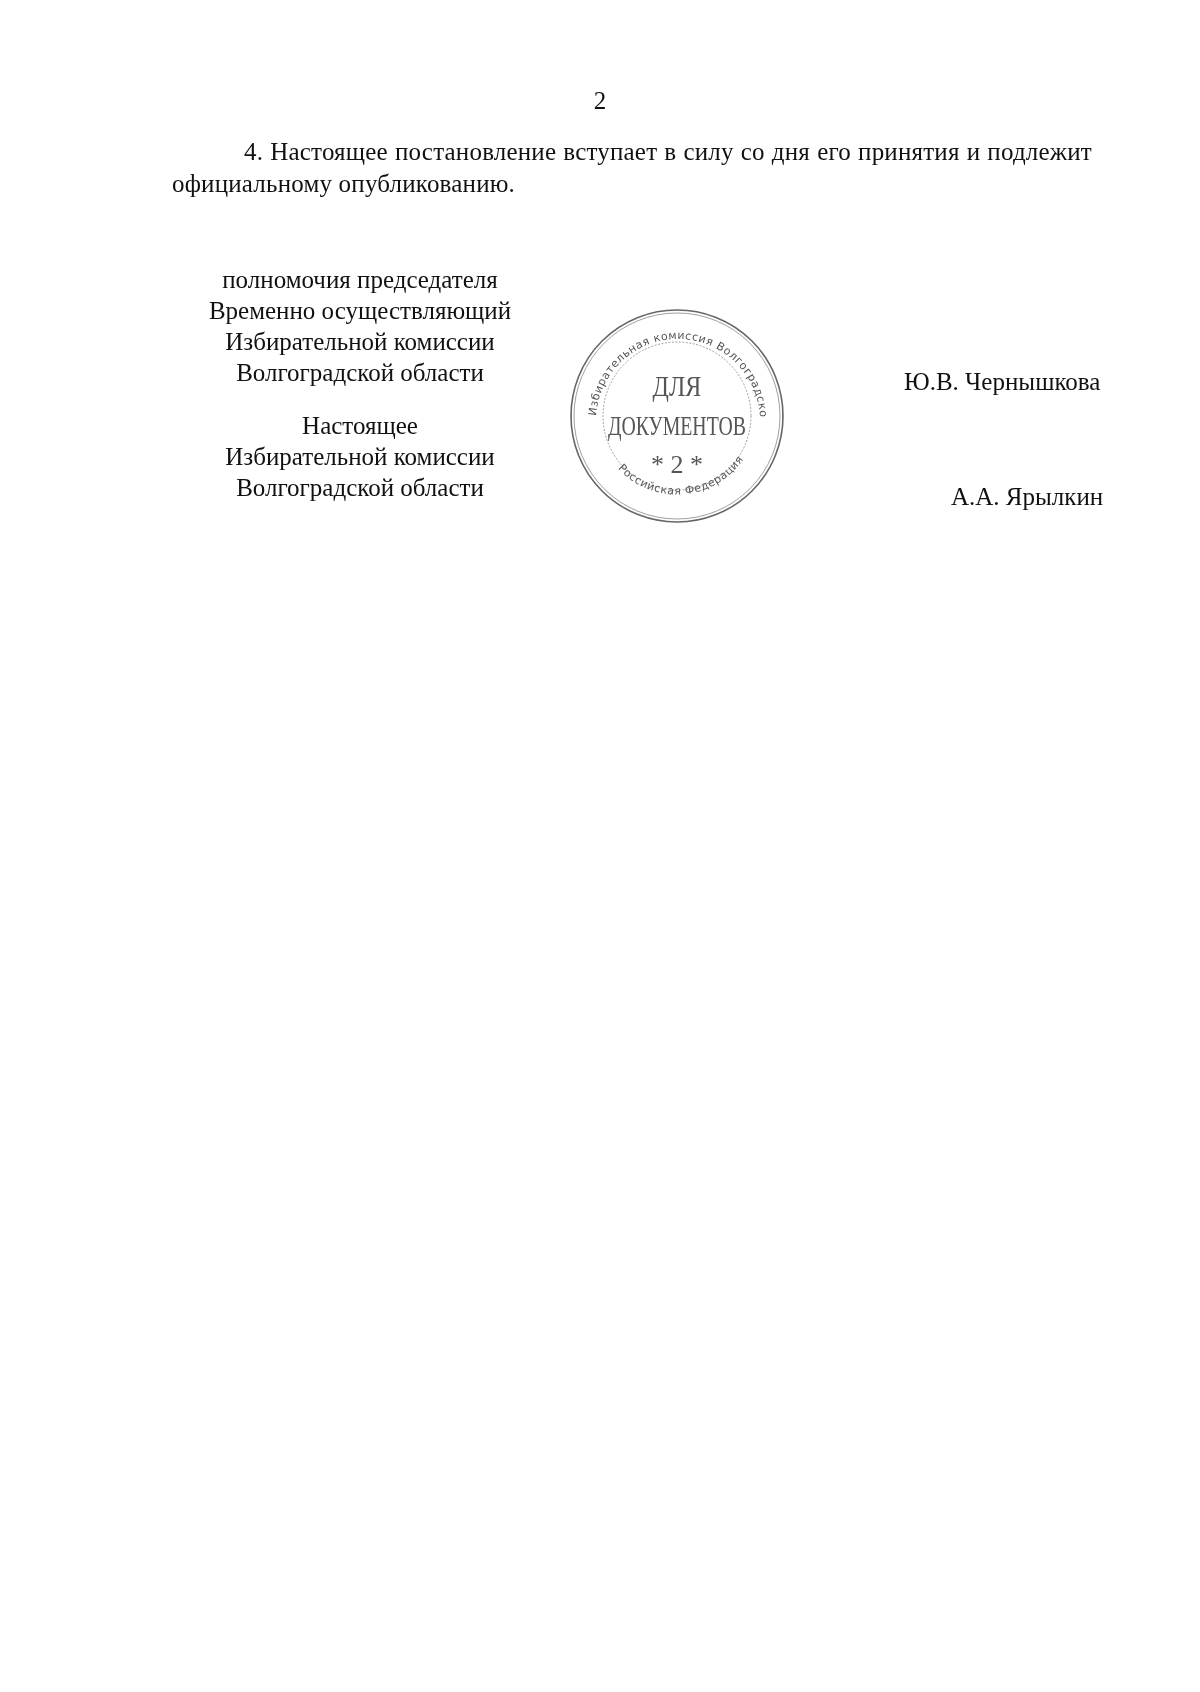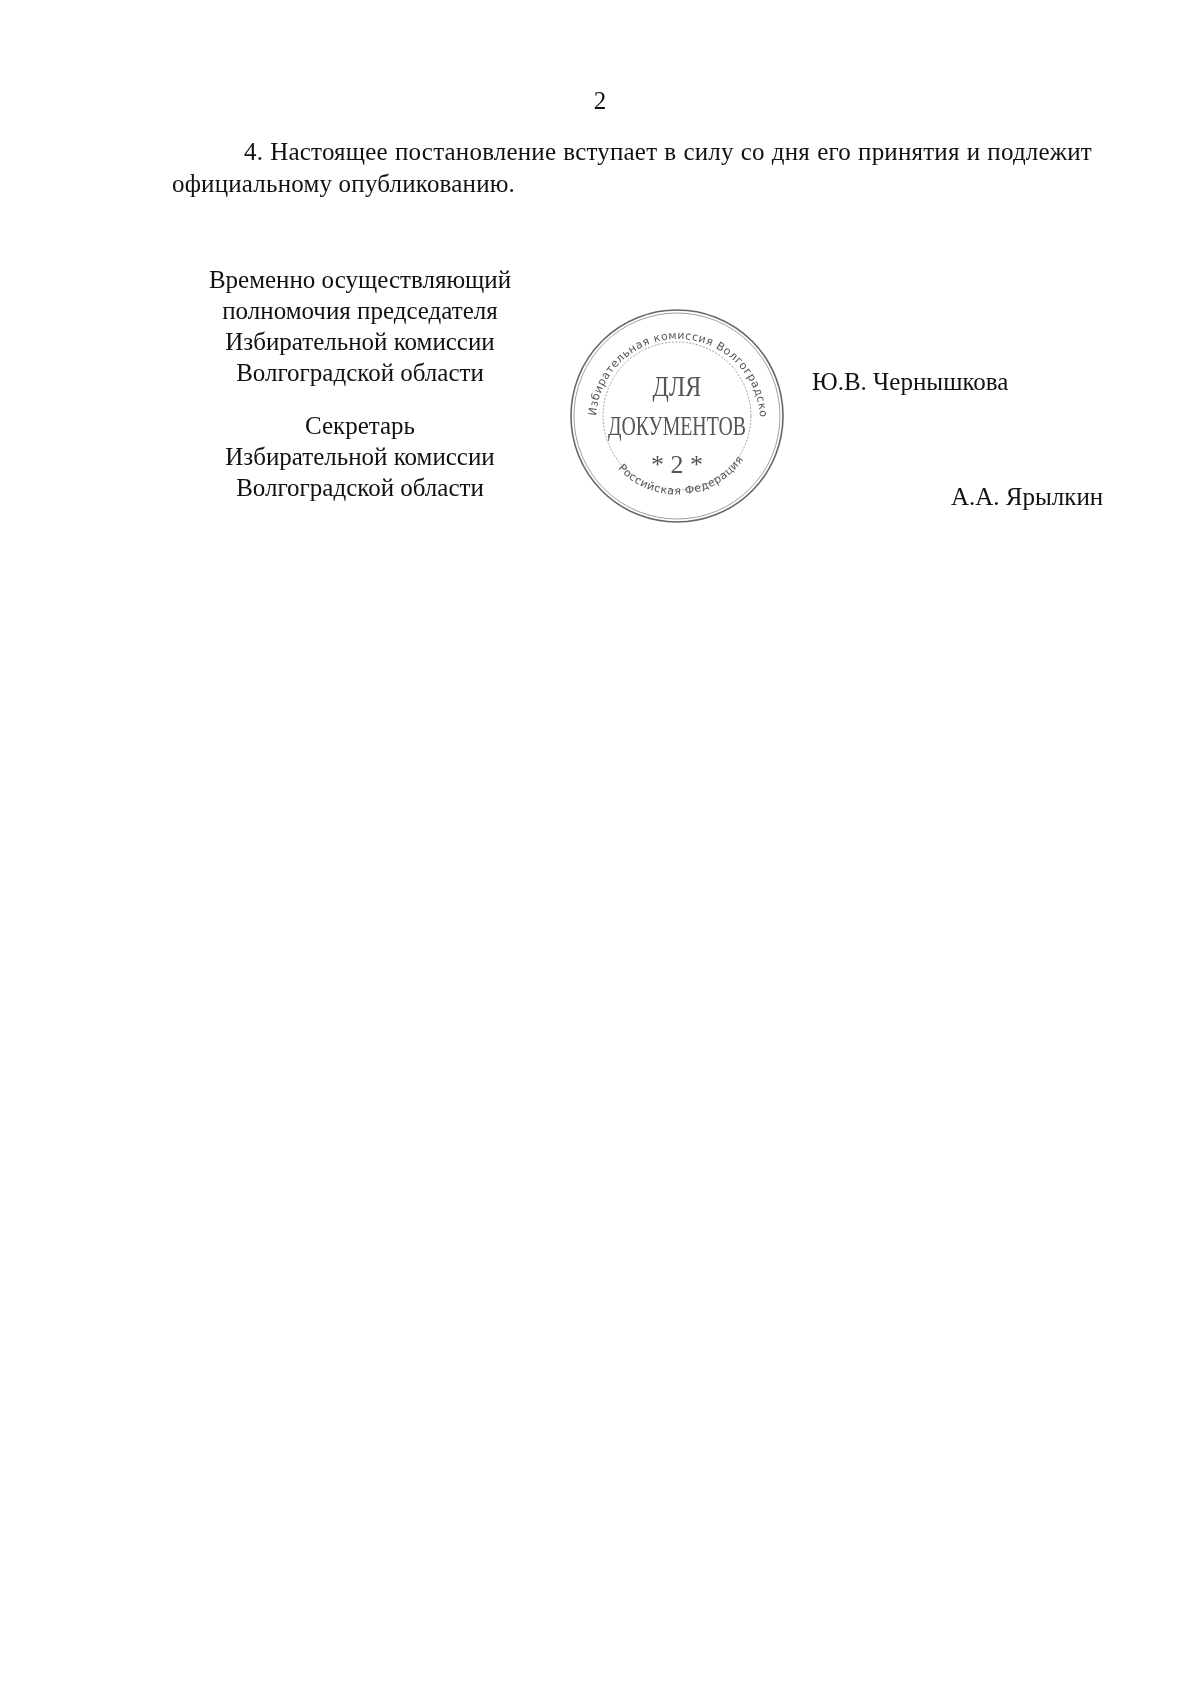--- a/index.html
+++ b/index.html
@@ -7,41 +7,41 @@
            font-family: "Liberation Serif", "DejaVu Serif", serif; color: #111; }
     .page-number { position: absolute; top: 86px; left: 0; width: 1200px; text-align: center;
                    font-size: 25px; line-height: 30px; padding-left: 0; }
     .para { position: absolute; top: 136px; left: 172px; width: 920px; font-size: 25px;
             line-height: 32px; text-align: justify; text-indent: 72px; letter-spacing: 0.2px; }
     .sig-block { position: absolute; left: 180px; width: 360px; text-align: center;
                  font-size: 25px; line-height: 31px; }
     .sig-block.chair { top: 264px; }
     .sig-block.secr { top: 410px; }
     .sig-name { position: absolute; font-size: 25px; line-height: 31px; }
-    .sig-name.chair { top: 366px; left: 812px; }
+    .sig-name.chair { top: 366px; left: 904px; }
     .sig-name.secr { top: 481px; left: 951px; }
     .stamp { position: absolute; left: 566px; top: 303px; width: 222px; height: 226px; }
     .stamp svg { width: 100%; height: 100%; }
   </style>
 </head>
 <body>
 
 <div class="page-number">2</div>
 
 <div class="para">4. Настоящее постановление вступает в силу со дня его принятия и подлежит официальному опубликованию.</div>
 
 <div class="sig-block chair">
+  <div>полномочия председателя</div>
   <div>Временно осуществляющий</div>
-  <div>полномочия председателя</div>
   <div>Избирательной комиссии</div>
   <div>Волгоградской области</div>
 </div>
 
 <div class="sig-block secr">
-  <div>Секретарь</div>
+  <div>Настоящее</div>
   <div>Избирательной комиссии</div>
   <div>Волгоградской области</div>
 </div>
 
 <div class="sig-name chair">Ю.В. Чернышкова</div>
 <div class="sig-name secr">А.А. Ярылкин</div>
 
 <div class="stamp">
   <svg viewBox="0 0 222 226" xmlns="http://www.w3.org/2000/svg">
     <defs>

